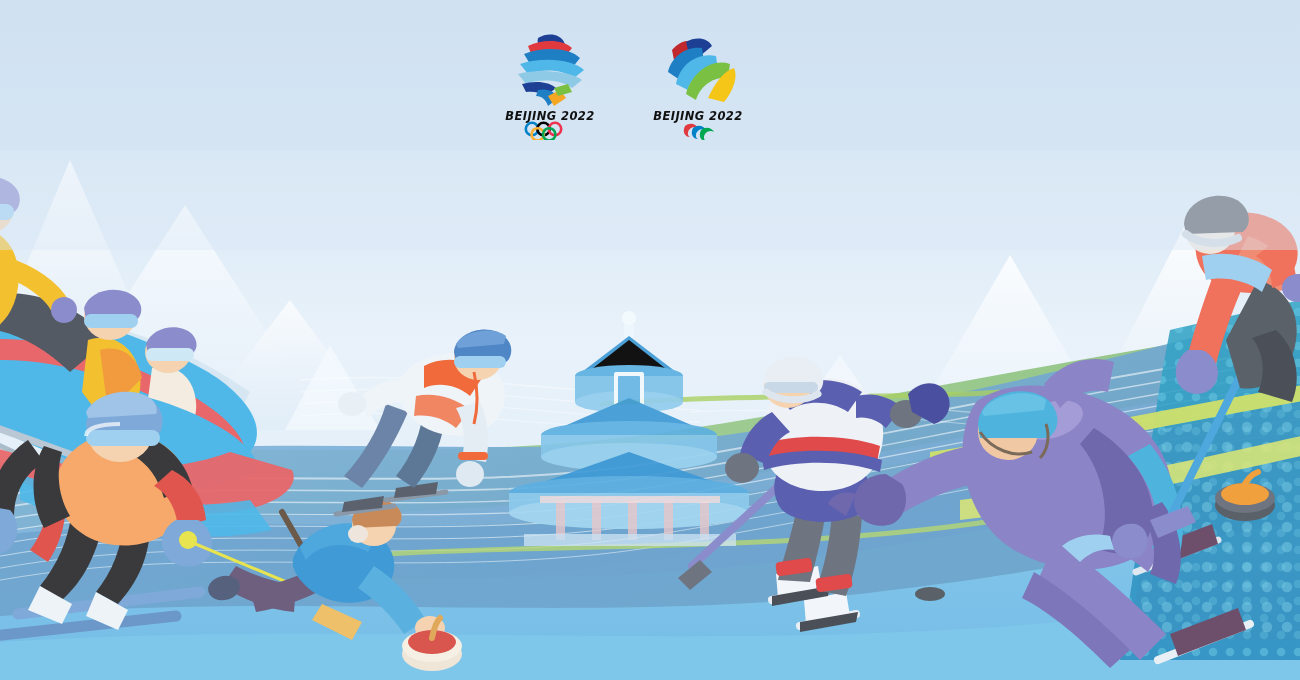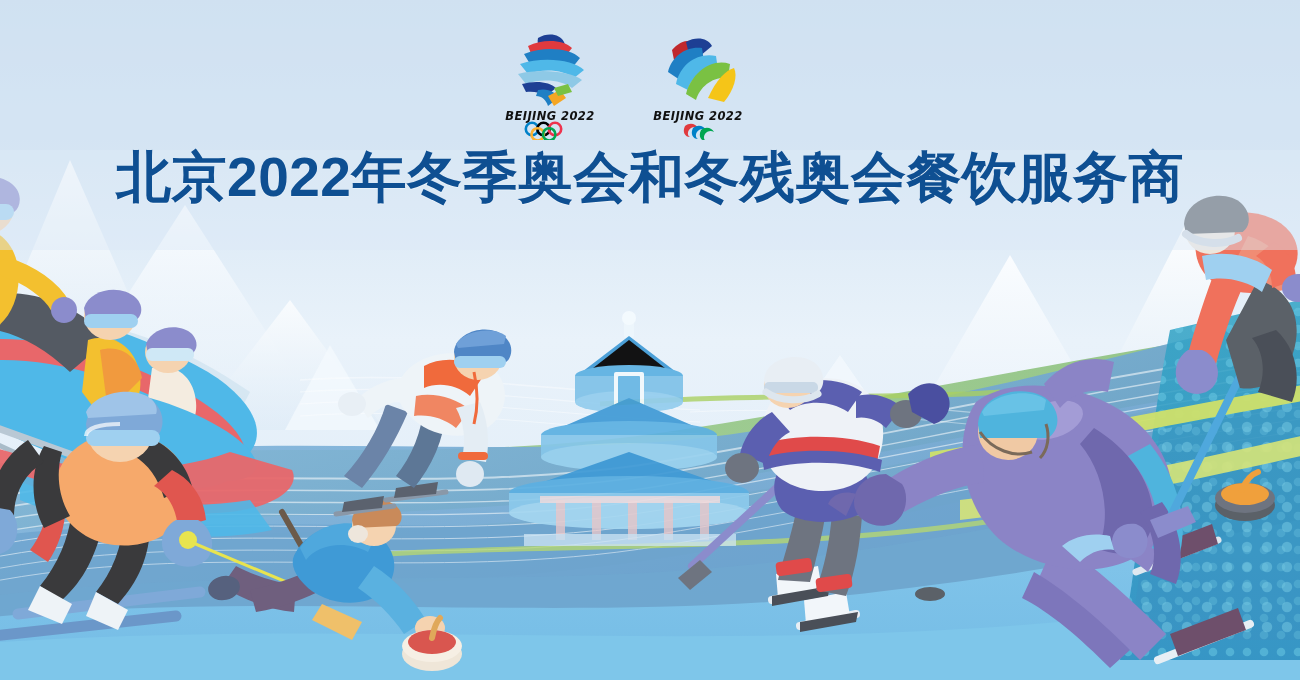--- a/index.html
+++ b/index.html
@@ -445,15 +445,14 @@
         <text x="52" y="92" text-anchor="middle" font-family="'DejaVu Sans',sans-serif" font-size="11.5" font-weight="bold" font-style="italic" fill="#111111" letter-spacing="0.4">BEIJING 2022</text>
         <g>
           <path d="M39 98 C 44 94, 50 96, 52 100 C 49 98, 45 99, 43 102 C 41 105, 42 108, 44 109 C 39 109, 36 104, 39 98 Z" fill="#e03a3e"></path>
           <path d="M47 100 C 52 96, 58 98, 60 102 C 57 100, 53 101, 51 104 C 49 107, 50 110, 52 111 C 47 111, 44 106, 47 100 Z" fill="#0081c8"></path>
           <path d="M55 102 C 60 98, 66 100, 68 104 C 65 102, 61 103, 59 106 C 57 109, 58 112, 60 113 C 55 113, 52 108, 55 102 Z" fill="#00a651"></path>
         </g>
       </svg>
     </div>
   </div>
 
-  <div id="title">北京2022年冬季奥会和冬残奥会餐饮服务商</div>
 
 </div>
 
 </body></html>

